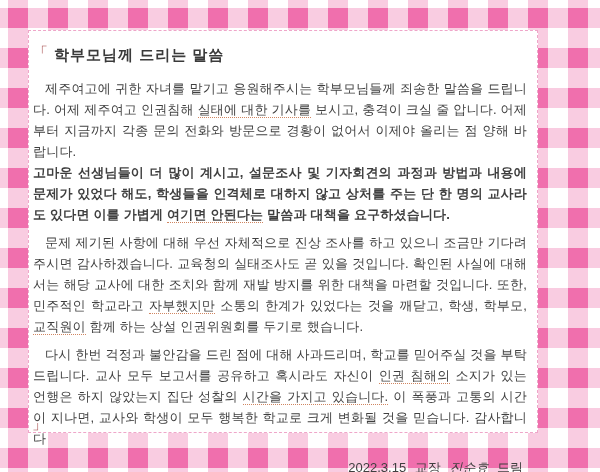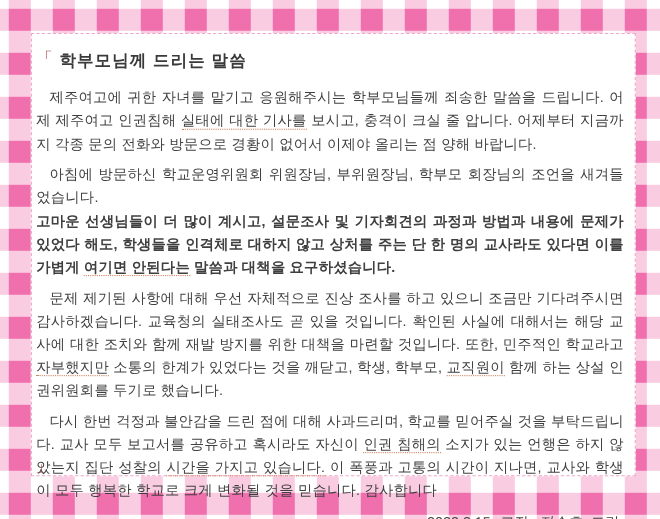--- a/index.html
+++ b/index.html
@@ -23,21 +23,21 @@
     background-position:-12px 8px;
     position:relative;
   }
   
   body{background-image:conic-gradient(from 90deg,
       var(--gingham-light) 0 90deg,
       #ffffff 90deg 180deg,
       var(--gingham-light) 180deg 270deg,
       var(--gingham-dark) 270deg 360deg);}
   .panel{
-    position:absolute;left:28px;top:30px;width:550px;height:403px;
+    position:absolute;left:28px;top:30px;width:510px;height:403px;
     box-sizing:border-box;background:#ffffff;
     border:1px dashed var(--panel-border);
     padding:13px 10px 4px 4px;
   }
   .title-row{margin:0 0 13px 0;color:var(--text);}
   .open-bracket{color:var(--bracket);font-size:15px;margin-right:6px;vertical-align:2px;}
   .title-text{font-size:15px;font-weight:bold;letter-spacing:1px;color:#3a3a3a;}
   .doc-body{color:var(--text);font-size:13px;line-height:21px;
     text-align:justify;word-break:break-all;letter-spacing:0.2px;}
   .doc-body p{margin:7px 0 0 0;text-indent:12px;}
@@ -54,21 +54,20 @@
 </head>
 <body>
 
 <div class="panel">
   <div class="title-row">
     <span class="open-bracket">「</span><span class="title-text">학부모님께 드리는 말씀</span>
   </div>
 
   <div class="doc-body" id="doc-body">
       <p><span>제주여고에 귀한 자녀를 맡기고 응원해주시는 학부모님들께 죄송한 말씀을 드립니다. 어제 제주여고 인권침해 </span><span class="u">실태에 대한 기사를</span><span> 보시고, 충격이 크실 줄 압니다. 어제부터 지금까지 각종 문의 전화와 방문으로 경황이 없어서 이제야 올리는 점 양해 바랍니다.</span></p>
-      <p><span>아침에 방문하신 학교운영위원회 위원장님, 부위원장님, 학부모 회장님의 조언을 새겨들었습니다.</span></p>
       <p class="cont"><span>고마운 선생님들이 더 많이 계시고, 설문조사 및 기자회견의 과정과 방법과 내용에 문제가 있었다 해도, 학생들을 인격체로 대하지 않고 상처를 주는 단 한 명의 교사라도 있다면 이를 가볍게 </span><span class="u">여기면 안된다는</span><span> 말씀과 대책을 요구하셨습니다.</span></p>
       <p><span>문제 제기된 사항에 대해 우선 자체적으로 진상 조사를 하고 있으니 조금만 기다려주시면 감사하겠습니다. 교육청의 실태조사도 곧 있을 것입니다. 확인된 사실에 대해서는 해당 교사에 대한 조치와 함께 재발 방지를 위한 대책을 마련할 것입니다. 또한, 민주적인 학교라고 </span><span class="u">자부했지만</span><span> 소통의 한계가 있었다는 것을 깨닫고, 학생, 학부모, </span><span class="u">교직원이</span><span> 함께 하는 상설 인권위원회를 두기로 했습니다.</span></p>
       <p><span>다시 한번 걱정과 불안감을 드린 점에 대해 사과드리며, 학교를 믿어주실 것을 부탁드립니다. 교사 모두 보고서를 공유하고 혹시라도 자신이 </span><span class="u">인권 침해의</span><span> 소지가 있는 언행은 하지 않았는지 집단 성찰의 </span><span class="u">시간을 가지고 있습니다.</span><span> 이 폭풍과 고통의 시간이 지나면, 교사와 학생이 모두 행복한 학교로 크게 변화될 것을 믿습니다. 감사합니다</span></p>
     </div>
 
   <div class="sig">
     <span>2022.3.15</span>
     <span>교장</span>
     <span class="name u">진순효</span>
     <span>드림</span>

